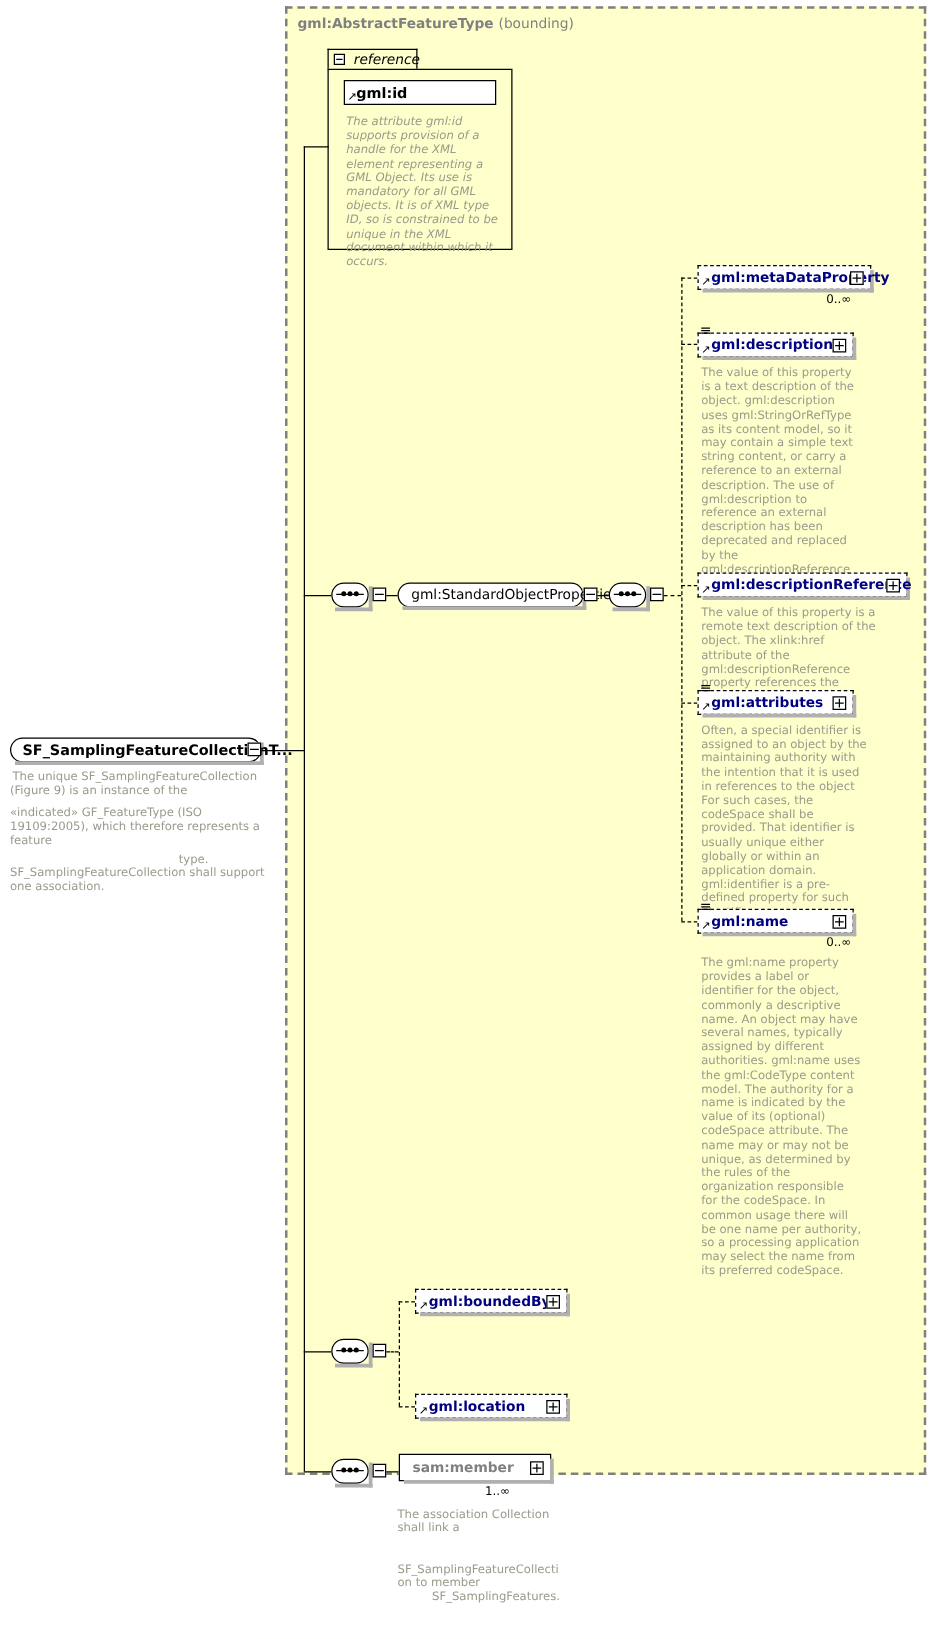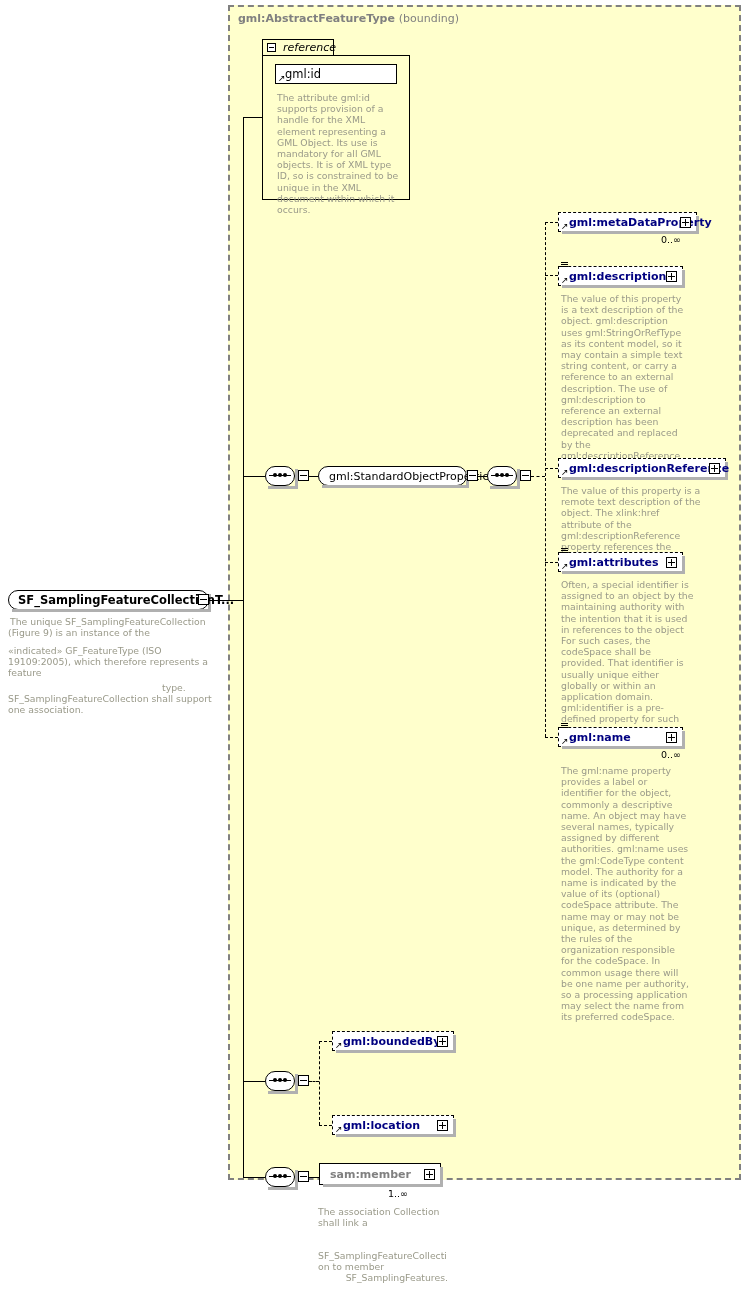--- a/index.html
+++ b/index.html
@@ -146,21 +146,21 @@
   .dlnh{border-top:1px dashed #000;height:0;}
   .dlnv{border-left:1px dashed #000;width:0;}
 
   
   .attrname{
     position:absolute;left:275px;top:64px;width:122px;height:20px;
     background:#ffffff;border:1px solid #000;box-sizing:border-box;
   }
   .attrname .lbl2{
     position:absolute;left:9px;top:50%;transform:translateY(-50%);
-    font-size:11.5px;font-weight:normal;color:#000;white-space:nowrap;
+    font-size:11.5px;font-weight:bold;color:#000;white-space:nowrap;
   }
 </style>
 </head>
 <body>
 
 <div class="canvas">
 
   <div class="ext-box"></div>
   <div class="ext-title">
     <span>gml:AbstractFeatureType</span>
@@ -171,35 +171,35 @@
   <div class="expander attr-tab-exp"></div>
   <div class="attr-tab-label">reference</div>
   <div class="attr-body"></div>
 
   <div class="attrname">
     <div class="shadow"></div>
     <div class="shadow-r"></div>
     <span class="refarrow">↗</span>
     <span class="lbl2">gml:id</span>
   </div>
-  <div class="doc" style="left:277px;top:92px;width:128px;">The attribute gml:id supports provision of a handle for the XML element representing a GML Object. Its use is mandatory for all GML objects. It is of XML type ID, so is constrained to be unique in the XML document within which it occurs.</div>
+  <div class="doc" style="left:277px;top:92px;width:128px;font-style:italic;">The attribute gml:id supports provision of a handle for the XML element representing a GML Object. Its use is mandatory for all GML objects. It is of XML type ID, so is constrained to be unique in the XML document within which it occurs.</div>
 
   <div class="rootbox">
     <div class="sh"></div>
     <div class="shr"></div>
     <span class="rlbl">SF_SamplingFeatureCollectionT...</span>
   </div>
   <div class="minibox" style="left:198px;top:594px;"></div>
 
   <div class="doc" style="left:10px;top:616px;width:200px;">The unique SF_SamplingFeatureCollection</div>
   <div class="doc" style="left:8px;top:627px;width:210px;">(Figure 9) is an instance of the</div>
   <div class="doc" style="left:8px;top:645px;width:210px;">«indicated» GF_FeatureType (ISO</div>
   <div class="doc" style="left:8px;top:656px;width:215px;">19109:2005), which therefore represents a</div>
   <div class="doc" style="left:8px;top:667px;width:210px;">feature</div>
-  <div class="doc" style="left:162px;top:682px;width:60px;">type.</div>
+  <div class="doc" style="left:143px;top:682px;width:60px;">type.</div>
   <div class="doc" style="left:8px;top:693px;width:215px;">SF_SamplingFeatureCollection shall support</div>
   <div class="doc" style="left:8px;top:704px;width:210px;">one association.</div>
 
   <div class="ln lnh" style="left:209px;top:600px;width:35px;"></div>
   <div class="ln lnv" style="left:243px;top:117px;height:1060px;"></div>
 
   <div class="ln lnh" style="left:243px;top:117px;width:20px;"></div>
 
   <div class="ln lnh" style="left:243px;top:476px;width:22px;"></div>
 

